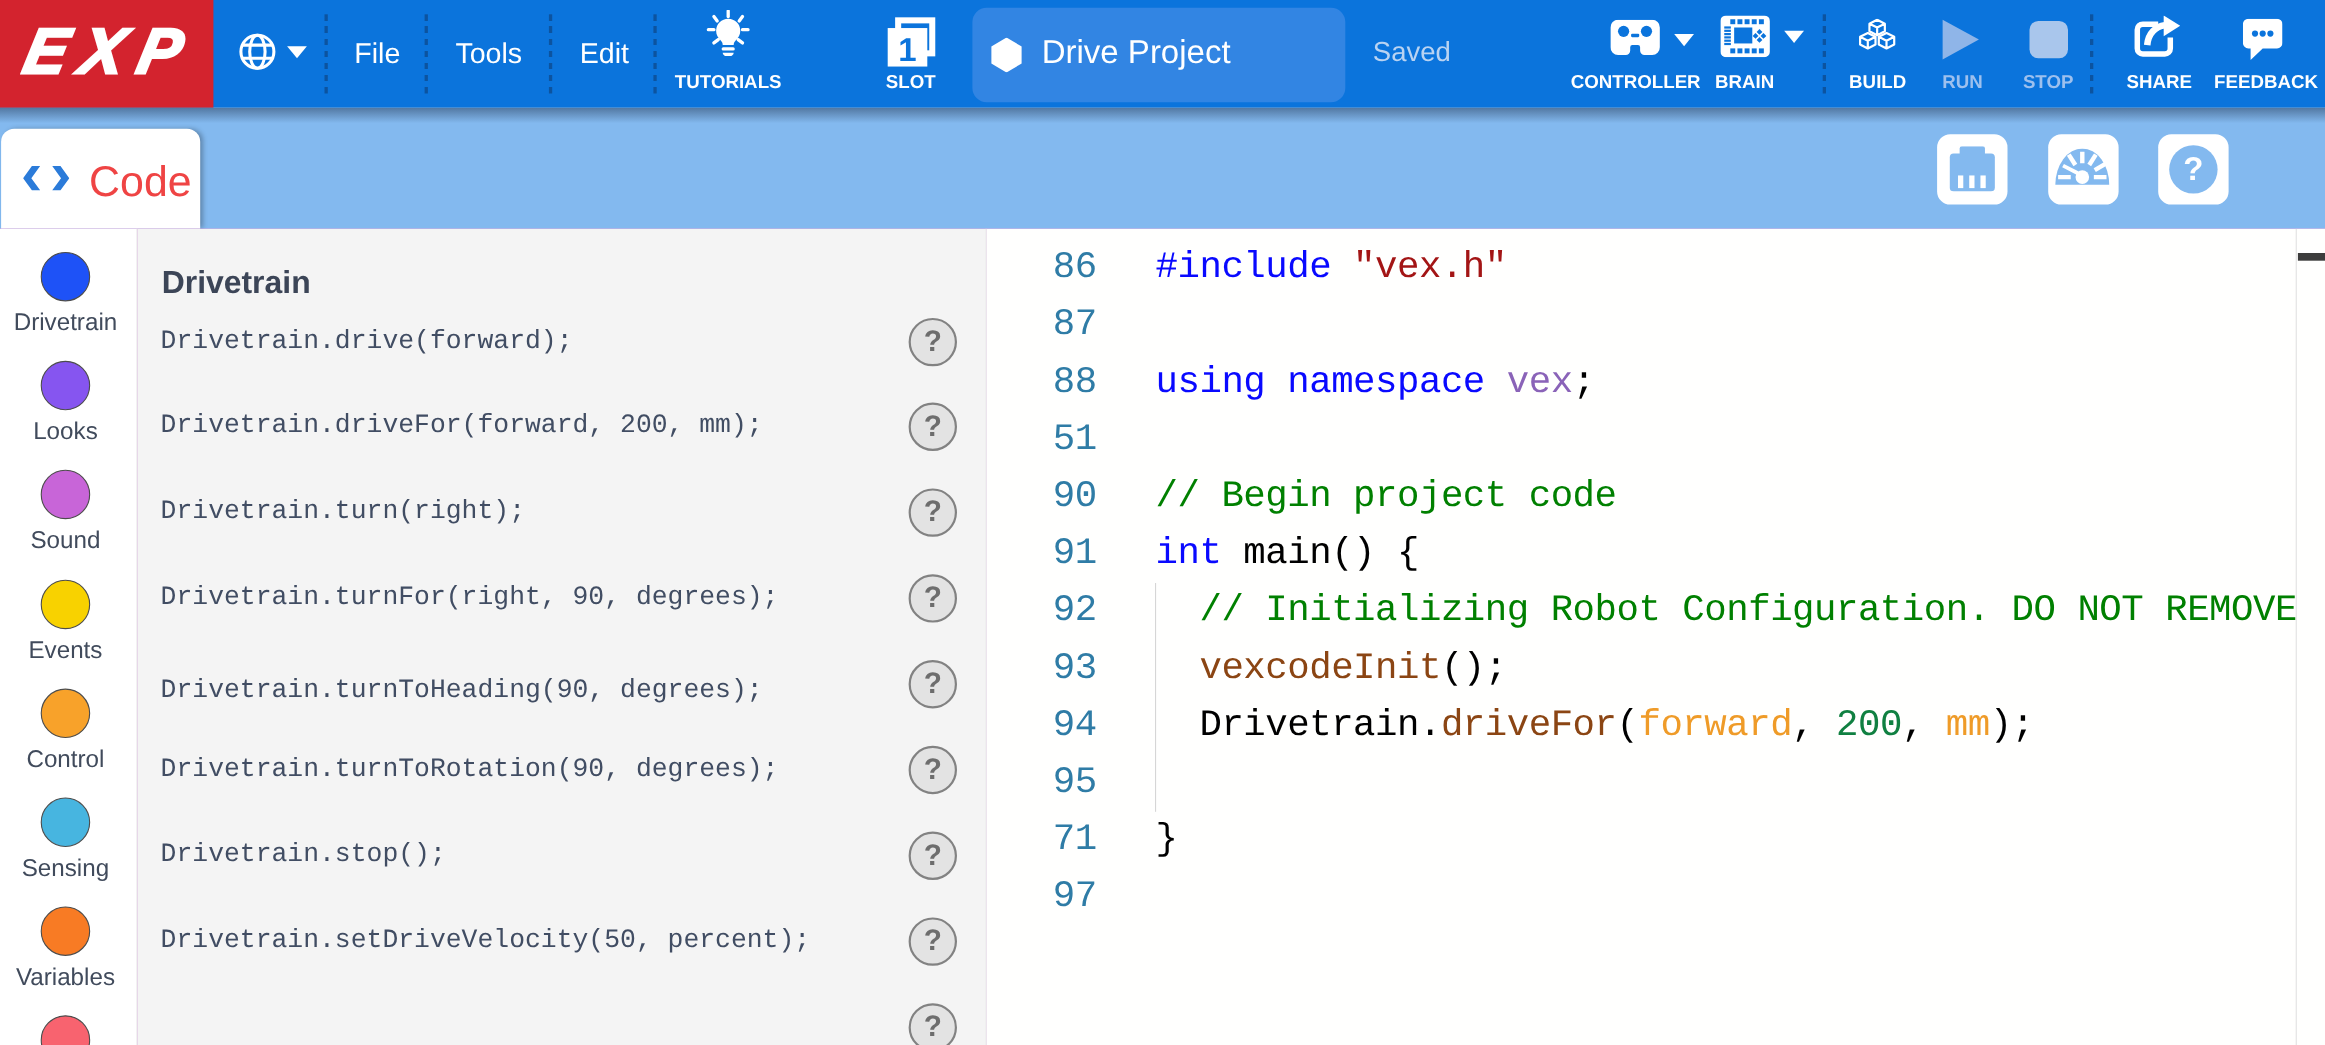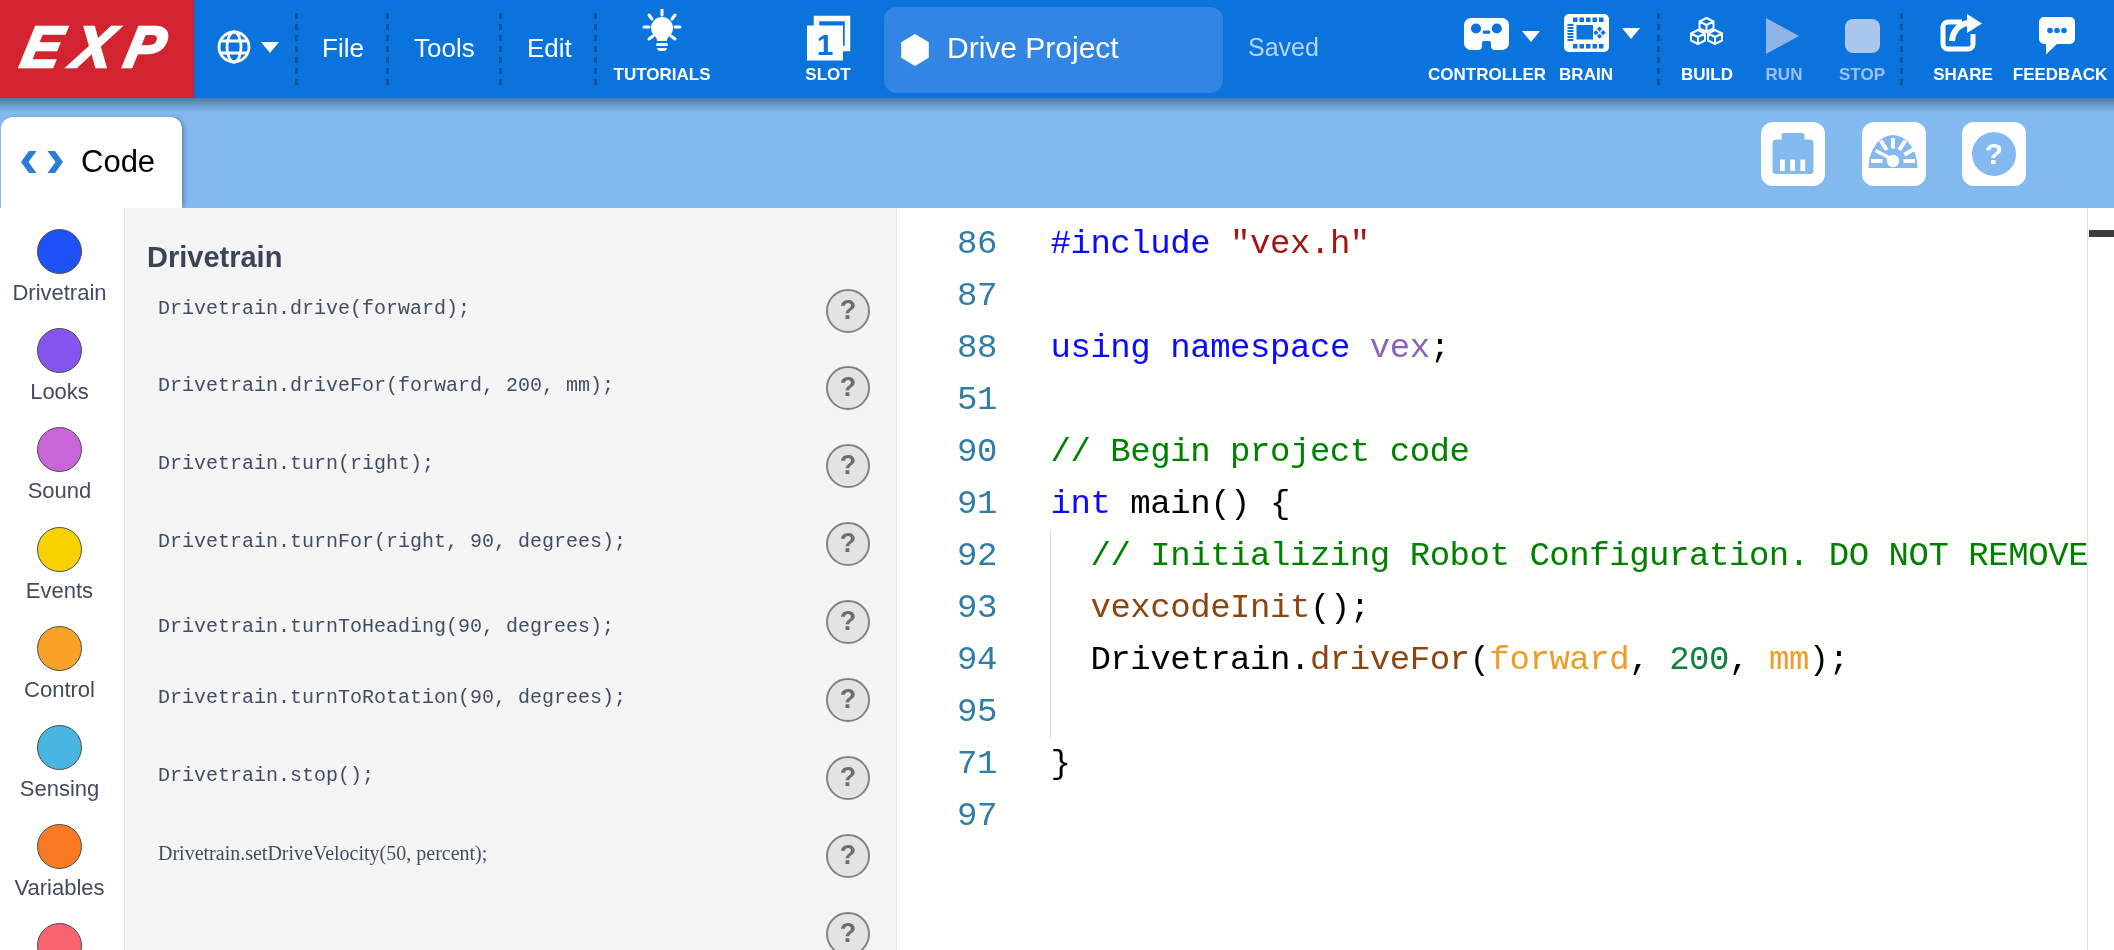--- a/index.html
+++ b/index.html
@@ -28,35 +28,35 @@
   clip-path:polygon(50% 0%, 96% 26%, 96% 74%, 50% 100%, 4% 74%, 4% 26%); }
 #driveproj .txt { position:absolute; left:63px; top:24px; color:#fff; font-size:30px; }
 #saved { position:absolute; left:1248px; top:33px; color:#b9d3f2; font-size:25px; }
 
 
 #tb2 { position:absolute; left:0; top:98px; width:2114px; height:110px; background:#83b9ef; }
 #tb2shadow { position:absolute; left:0; top:0; width:2114px; height:14px;
   background:linear-gradient(rgba(15,30,55,0.42), rgba(15,30,55,0)); }
 #codetab { position:absolute; left:1px; top:19px; width:181px; height:91px; background:#fff;
   border-radius:12px 12px 0 0; box-shadow:3px 0 5px -1px rgba(0,0,0,0.28); }
-#codetab .lbl { position:absolute; left:80px; top:27px; color:#000000; font-size:31px; }
+#codetab .lbl { position:absolute; left:80px; top:27px; color:#ef4444; font-size:39px; }
 .tb2btn { position:absolute; top:24px; width:64px; height:64px; background:#fff; border-radius:12px; }
 
 
 #content { position:absolute; left:0; top:208px; width:2114px; height:742px; background:#a21caf; }
 #sidebar { position:absolute; left:0; top:0; width:125px; height:742px; background:#fff;
   border-right:1px solid #eaeaea; }
 .cat { position:absolute; left:-3px; width:125px; text-align:center; }
 .cat .c { margin:0 auto; width:45px; height:45px; border-radius:50%; border:1.5px solid #4c4c4c; }
 .cat .l { margin-top:6px; font-size:22px; color:#414b5c; }
 #cmdpanel { position:absolute; left:125px; top:0; width:772px; height:742px; background:#f4f4f4;
   border-right:1px solid #e8e8e8; }
 #cmdpanel h3 { position:absolute; left:22px; font-size:29px; color:#3c4557; font-weight:bold; }
-.cmd { position:absolute; left:21px; font-family:"Liberation Mono", monospace; font-size:20px;
-  color:#414d63; white-space:pre;margin-left:12px; }
+.cmd { position:absolute; left:21px; font-family:"Liberation Mono", monospace; font-size:24px;
+  color:#414d63; white-space:pre; }
 .qm { position:absolute; left:701px; width:44px; height:44px; border-radius:50%;
   background:#e3e3e3; border:2.5px solid #828282; color:#6d6d6d; font-weight:bold;
   font-size:27px; text-align:center; line-height:39px; }
 
 
 #editor { position:absolute; left:897px; top:0; width:1217px; height:742px; background:#fffffe;
   overflow:hidden; }
 .cl { position:absolute; height:52px; line-height:52px; white-space:pre;
   font-family:"Liberation Mono", monospace; font-size:34px; letter-spacing:-0.45px; }
 .ln { position:absolute; width:100px; text-align:right; color:#2f7ca6; height:52px;
@@ -249,21 +249,21 @@
         <div class="cmd" style="top: 244.3px;">Drivetrain.turn(right);</div>
         <div class="qm" style="top: 236.3px;">?</div>
         <div class="cmd" style="top: 322.2px;">Drivetrain.turnFor(right, 90, degrees);</div>
         <div class="qm" style="top: 314.2px;">?</div>
         <div class="cmd" style="top: 407px;">Drivetrain.turnToHeading(90, degrees);</div>
         <div class="qm" style="top: 392.1px;">?</div>
         <div class="cmd" style="top: 478px;">Drivetrain.turnToRotation(90, degrees);</div>
         <div class="qm" style="top: 470px;">?</div>
         <div class="cmd" style="top: 555.9px;">Drivetrain.stop();</div>
         <div class="qm" style="top: 547.9px;">?</div>
-        <div class="cmd" style="top: 633.8px; font-family: Liberation Serif, serif;">Drivetrain.setDriveVelocity(50, percent);</div>
+        <div class="cmd" style="top: 633.8px;">Drivetrain.setDriveVelocity(50, percent);</div>
         <div class="qm" style="top: 625.8px;">?</div>
         <div class="qm" style="top: 703.7px;">?</div>
       </div>
   <div id="sidebar">
         <div class="cat" style="top: 20.9px;">
           <div class="c" style="background:#1e52f7"></div>
           <div class="l">Drivetrain</div>
         </div>
         <div class="cat" style="top: 120.1px;">
           <div class="c" style="background:#8655f0"></div>

